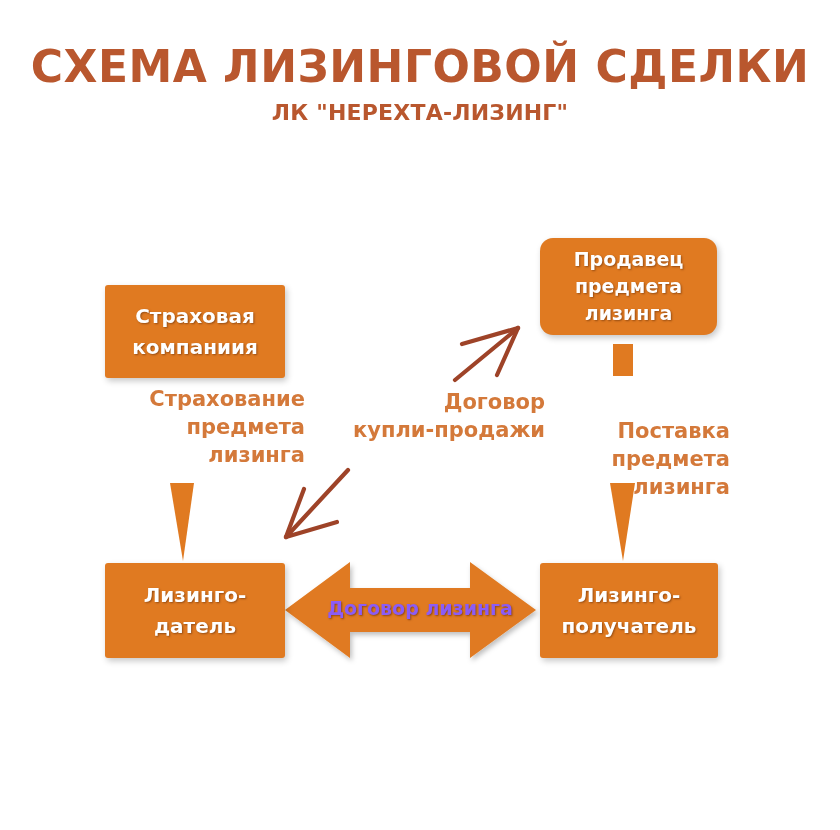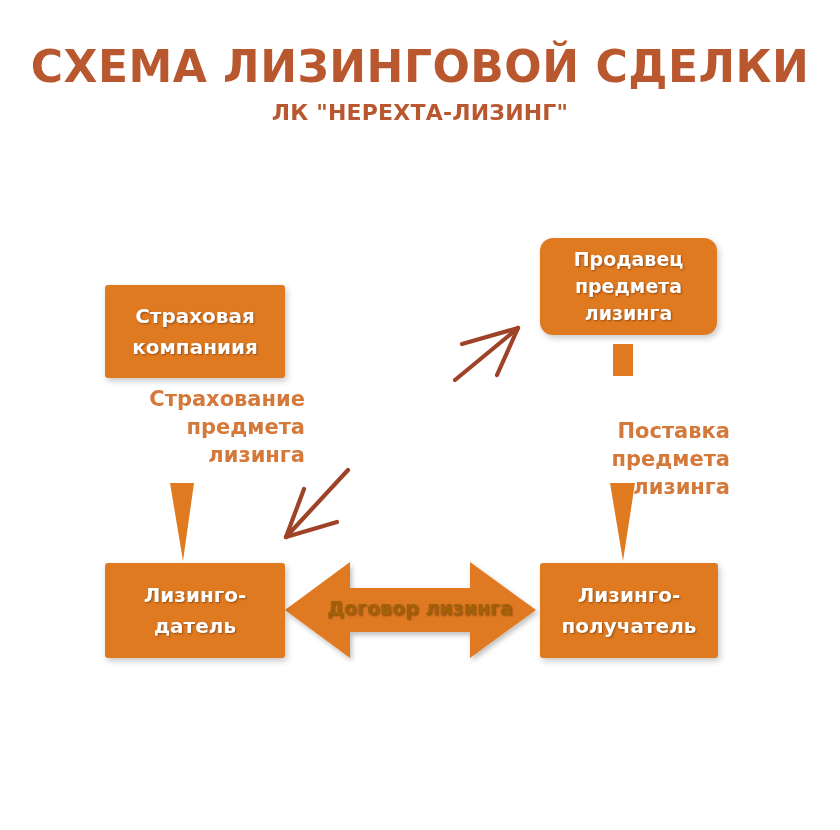--- a/index.html
+++ b/index.html
@@ -86,21 +86,21 @@
   #label-delivery  { left: 530px; top: 385px; width: 200px; margin-top: 32px; }
   #label-purchase  { left: 300px; top: 388px; width: 245px; }
 
   
   #label-lease {
     position: absolute;
     left: 300px;
     top: 596px;
     width: 240px;
     text-align: center;
-    color: #a16207;
+    color: #8b5cf6;
     font-size: 19px;
     font-weight: bold;
     line-height: 24px;
     text-shadow: 1px 1px 2px rgba(90,40,10,0.6);
     white-space: nowrap;
     z-index: 5;
   }
 </style>
 </head>
 <body>
@@ -161,20 +161,22 @@
 
   <div class="node-box" id="box-lessee">
     <span class="node-label">Лизинго-
 получатель</span>
   </div>
 
   <div class="flow-label" id="label-insurance">Страхование
 предмета
 лизинга</div>
 
+  <div class="flow-label" id="label-purchase">Договор
+купли-продажи</div>
 
   <div class="flow-label" id="label-delivery">Поставка
 предмета
 лизинга</div>
 
   <div id="label-lease">Договор лизинга</div>
 
 </div>
 
 </body></html>

